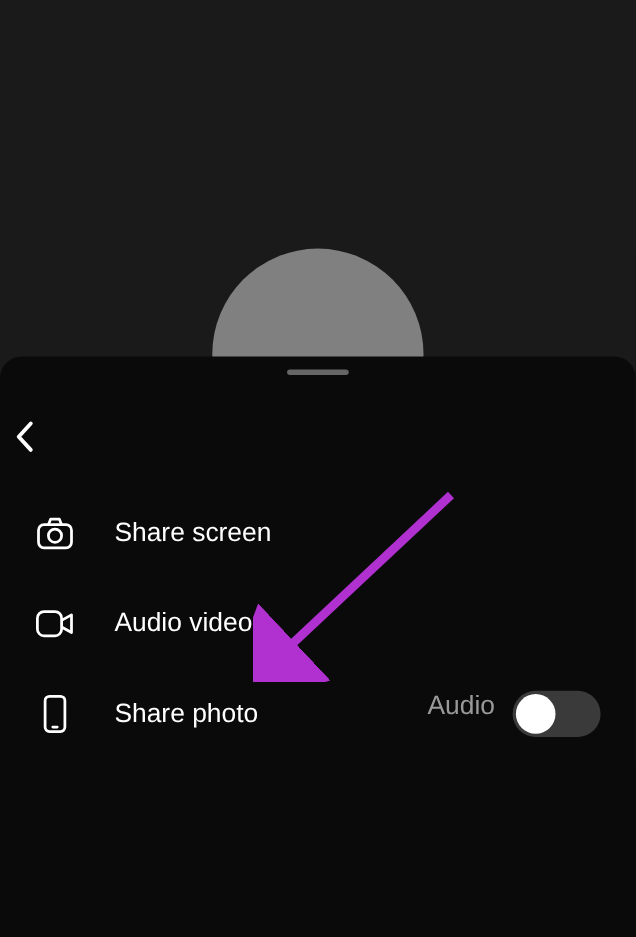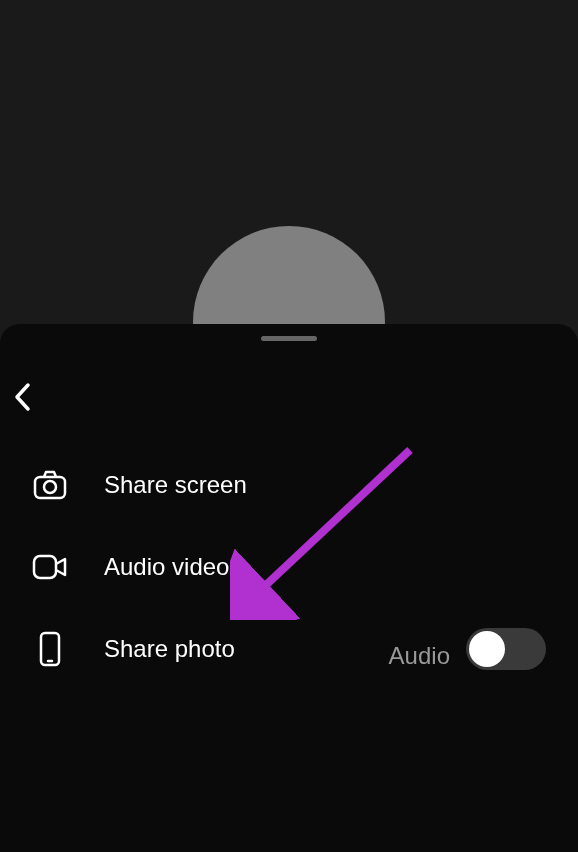--- a/index.html
+++ b/index.html
@@ -126,21 +126,21 @@
     
     .option-label {
       color: #fff;
       font-size: 24px;
       font-weight: 400;
       flex: 1;
     }
     
     .audio-control {
       display: flex;
-      align-items: flex-end;
+      align-items: flex-start;
       gap: 16px;
     }
     
     .audio-label {
       color: #999;
       font-size: 24px;
     }
     
     .toggle {
       width: 80px;

